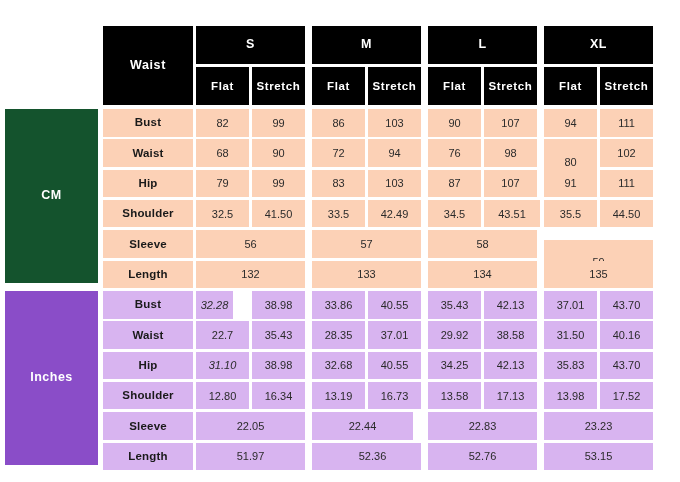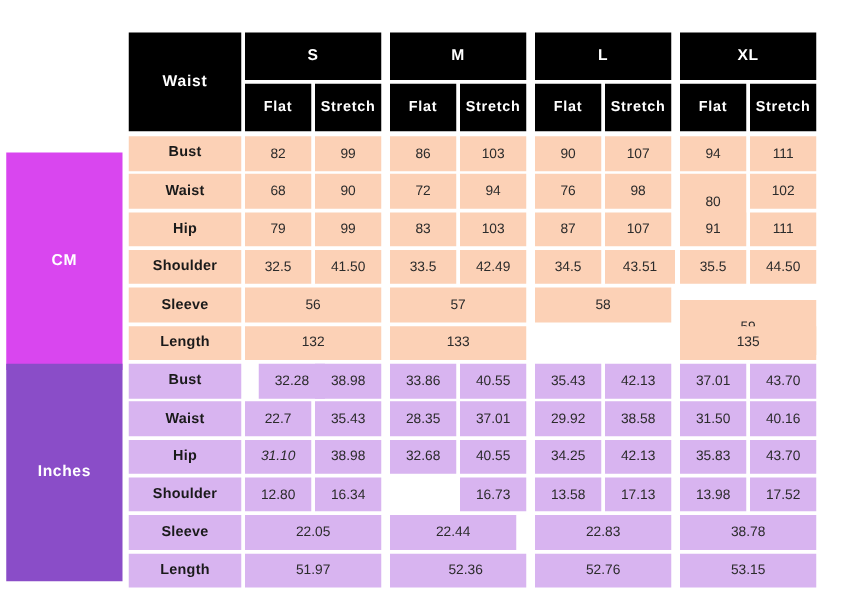--- a/index.html
+++ b/index.html
@@ -43,21 +43,21 @@
   .hdr-size-l { font-size: 12.5px; }
   .hdr-sub    { font-size: 11.5px; }
 
   
   .unit-block {
     color: #ffffff;
     font-weight: bold;
     font-size: 12.5px;
     letter-spacing: 0.5px;
   }
-  .unit-cm     { background: #d946ef; margin-top: 13px; }
+  .unit-cm     { background: #14532d; }
   .unit-inches { background: #8A4DC8; }
 
   
   .rowlabel {
     font-weight: bold;
     font-size: 11.5px;
     color: #1a1a1a;
     letter-spacing: 0.2px;
   }
   .value {
@@ -124,23 +124,24 @@
     <div class="cell value cm-fill" style="left: 544px; top: 199.9px; width: 53px; height: 27.5px;">35.5</div>
     <div class="cell value cm-fill" style="left: 600px; top: 199.9px; width: 53px; height: 27.5px;">44.50</div>
     <div class="cell rowlabel cm-fill" style="left: 103px; top: 230.2px; width: 90px; height: 27.5px;">Sleeve</div>
     <div class="cell value cm-fill" style="left: 196px; top: 230.2px; width: 109px; height: 27.5px;">56</div>
     <div class="cell value cm-fill" style="left: 312px; top: 230.2px; width: 109px; height: 27.5px;">57</div>
     <div class="cell value cm-fill" style="left: 428px; top: 230.2px; width: 109px; height: 27.5px;">58</div>
     <div class="cell value cm-fill" style="left: 544px; top: 240px; width: 109px; height: 44px;">59</div>
     <div class="cell rowlabel cm-fill" style="left: 103px; top: 260.5px; width: 90px; height: 27.5px;">Length</div>
     <div class="cell value cm-fill" style="left: 196px; top: 260.5px; width: 109px; height: 27.5px;">132</div>
     <div class="cell value cm-fill" style="left: 312px; top: 260.5px; width: 109px; height: 27.5px;">133</div>
+    <div class="cell value cm-fill" style="left: 428px; top: 260.5px; width: 109px; height: 27.5px;">134</div>
     <div class="cell value cm-fill" style="left: 544px; top: 260.5px; width: 109px; height: 27.5px;">135</div>
     <div class="cell rowlabel in-fill" style="left: 103px; top: 291px; width: 90px; height: 27.5px;">Bust</div>
-    <div class="cell value in-fill" style="left: 207px; top: 291px; width: 53px; height: 27.5px;">32.28</div>
+    <div class="cell value in-fill" style="left: 196px; top: 291px; width: 37px; height: 27.5px; font-style: italic;">32.28</div>
     <div class="cell value in-fill" style="left: 252px; top: 291px; width: 53px; height: 27.5px;">38.98</div>
     <div class="cell value in-fill" style="left: 312px; top: 291px; width: 53px; height: 27.5px;">33.86</div>
     <div class="cell value in-fill" style="left: 368px; top: 291px; width: 53px; height: 27.5px;">40.55</div>
     <div class="cell value in-fill" style="left: 428px; top: 291px; width: 53px; height: 27.5px;">35.43</div>
     <div class="cell value in-fill" style="left: 484px; top: 291px; width: 53px; height: 27.5px;">42.13</div>
     <div class="cell value in-fill" style="left: 544px; top: 291px; width: 53px; height: 27.5px;">37.01</div>
     <div class="cell value in-fill" style="left: 600px; top: 291px; width: 53px; height: 27.5px;">43.70</div>
     <div class="cell rowlabel in-fill" style="left: 103px; top: 321.3px; width: 90px; height: 27.5px;">Waist</div>
     <div class="cell value in-fill" style="left: 196px; top: 321.3px; width: 53px; height: 27.5px;">22.7</div>
     <div class="cell value in-fill" style="left: 252px; top: 321.3px; width: 53px; height: 27.5px;">35.43</div>
@@ -155,28 +156,29 @@
     <div class="cell value in-fill" style="left: 252px; top: 351.6px; width: 53px; height: 27.5px;">38.98</div>
     <div class="cell value in-fill" style="left: 312px; top: 351.6px; width: 53px; height: 27.5px;">32.68</div>
     <div class="cell value in-fill" style="left: 368px; top: 351.6px; width: 53px; height: 27.5px;">40.55</div>
     <div class="cell value in-fill" style="left: 428px; top: 351.6px; width: 53px; height: 27.5px;">34.25</div>
     <div class="cell value in-fill" style="left: 484px; top: 351.6px; width: 53px; height: 27.5px;">42.13</div>
     <div class="cell value in-fill" style="left: 544px; top: 351.6px; width: 53px; height: 27.5px;">35.83</div>
     <div class="cell value in-fill" style="left: 600px; top: 351.6px; width: 53px; height: 27.5px;">43.70</div>
     <div class="cell rowlabel in-fill" style="left: 103px; top: 381.9px; width: 90px; height: 27.5px;">Shoulder</div>
     <div class="cell value in-fill" style="left: 196px; top: 381.9px; width: 53px; height: 27.5px;">12.80</div>
     <div class="cell value in-fill" style="left: 252px; top: 381.9px; width: 53px; height: 27.5px;">16.34</div>
+    <div class="cell value in-fill" style="left: 312px; top: 381.9px; width: 53px; height: 27.5px;">13.19</div>
     <div class="cell value in-fill" style="left: 368px; top: 381.9px; width: 53px; height: 27.5px;">16.73</div>
     <div class="cell value in-fill" style="left: 428px; top: 381.9px; width: 53px; height: 27.5px;">13.58</div>
     <div class="cell value in-fill" style="left: 484px; top: 381.9px; width: 53px; height: 27.5px;">17.13</div>
     <div class="cell value in-fill" style="left: 544px; top: 381.9px; width: 53px; height: 27.5px;">13.98</div>
     <div class="cell value in-fill" style="left: 600px; top: 381.9px; width: 53px; height: 27.5px;">17.52</div>
     <div class="cell rowlabel in-fill" style="left: 103px; top: 412.2px; width: 90px; height: 27.5px;">Sleeve</div>
     <div class="cell value in-fill" style="left: 196px; top: 412.2px; width: 109px; height: 27.5px;">22.05</div>
     <div class="cell value in-fill" style="left: 312px; top: 412.2px; width: 101px; height: 27.5px;">22.44</div>
     <div class="cell value in-fill" style="left: 428px; top: 412.2px; width: 109px; height: 27.5px;">22.83</div>
-    <div class="cell value in-fill" style="left: 544px; top: 412.2px; width: 109px; height: 27.5px;">38.78</div>
+    <div class="cell value in-fill" style="left: 544px; top: 412.2px; width: 109px; height: 27.5px;">23.23</div>
     <div class="cell rowlabel in-fill" style="left: 103px; top: 442.5px; width: 90px; height: 27.5px;">Length</div>
     <div class="cell value in-fill" style="left: 196px; top: 442.5px; width: 109px; height: 27.5px;">51.97</div>
     <div class="cell value in-fill" style="left: 312px; top: 442.5px; width: 109px; height: 27.5px; padding-left: 12px;">52.36</div>
     <div class="cell value in-fill" style="left: 428px; top: 442.5px; width: 109px; height: 27.5px;">52.76</div>
     <div class="cell value in-fill" style="left: 544px; top: 442.5px; width: 109px; height: 27.5px;">53.15</div>
   </div>
 
 </body></html>

